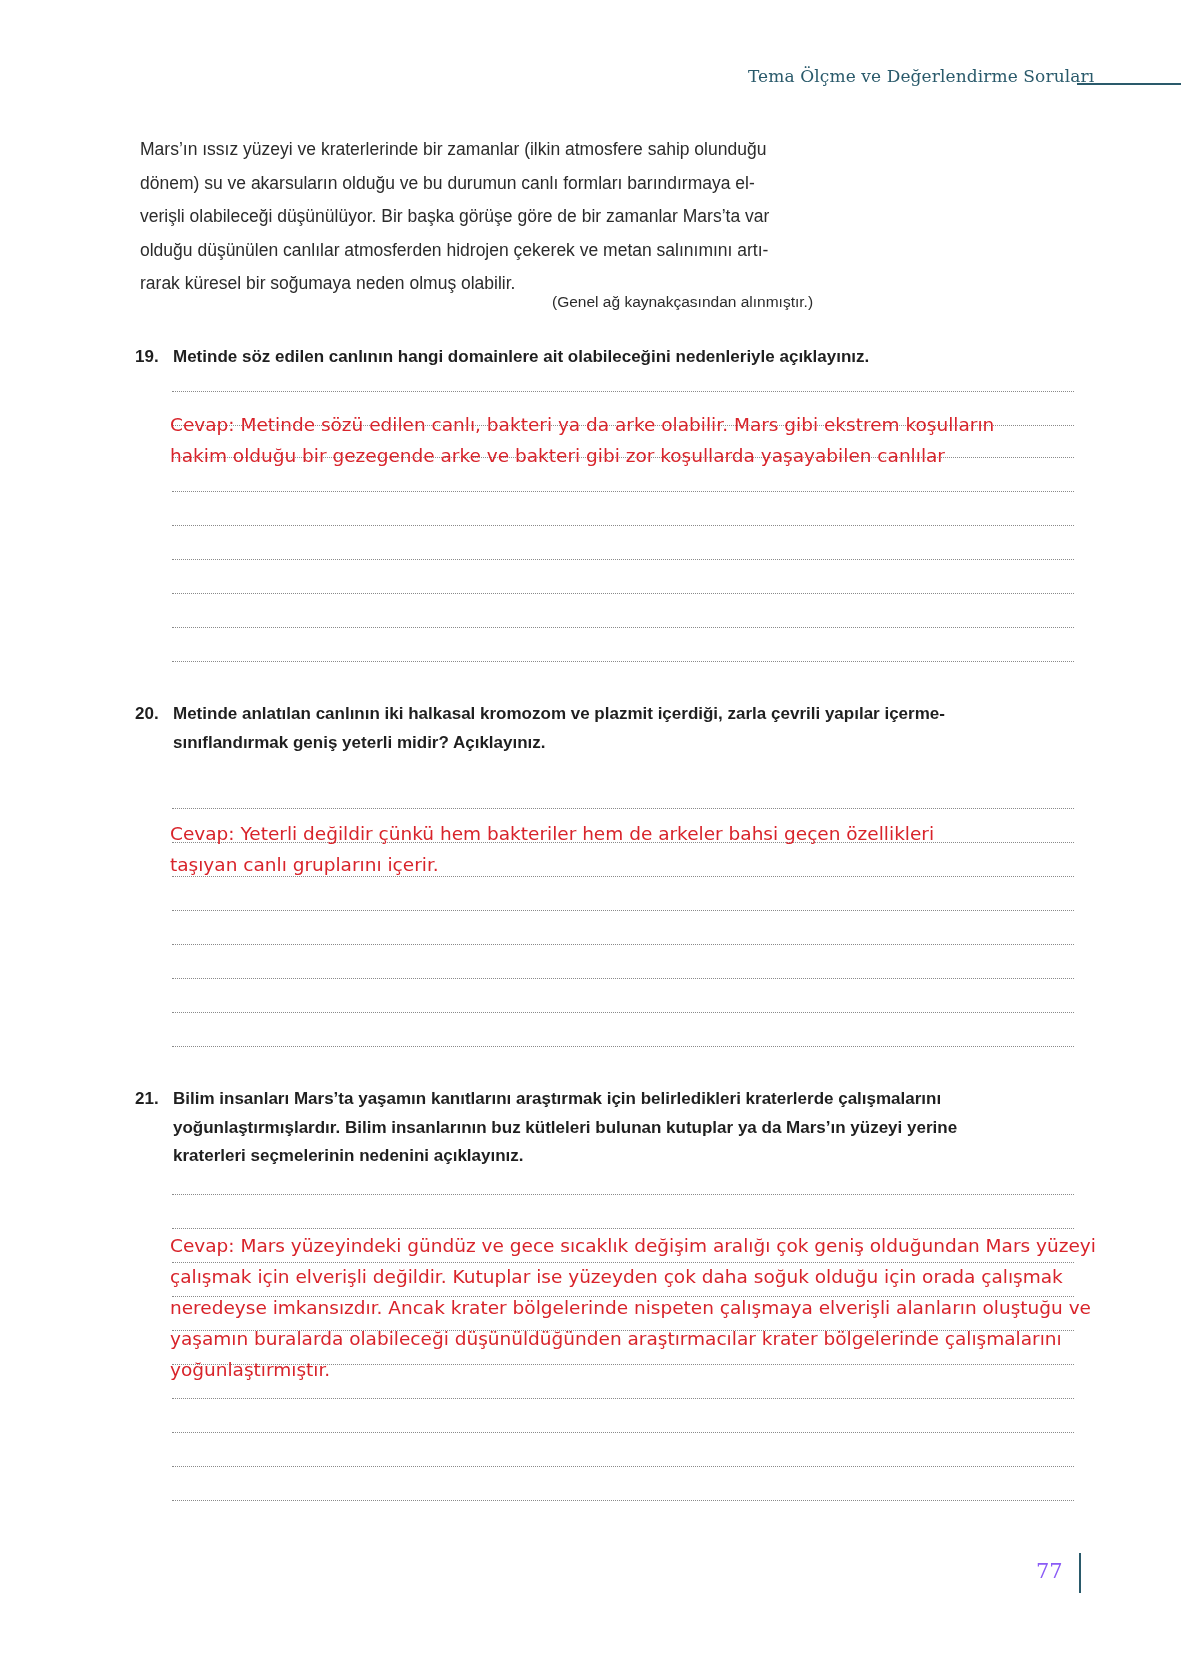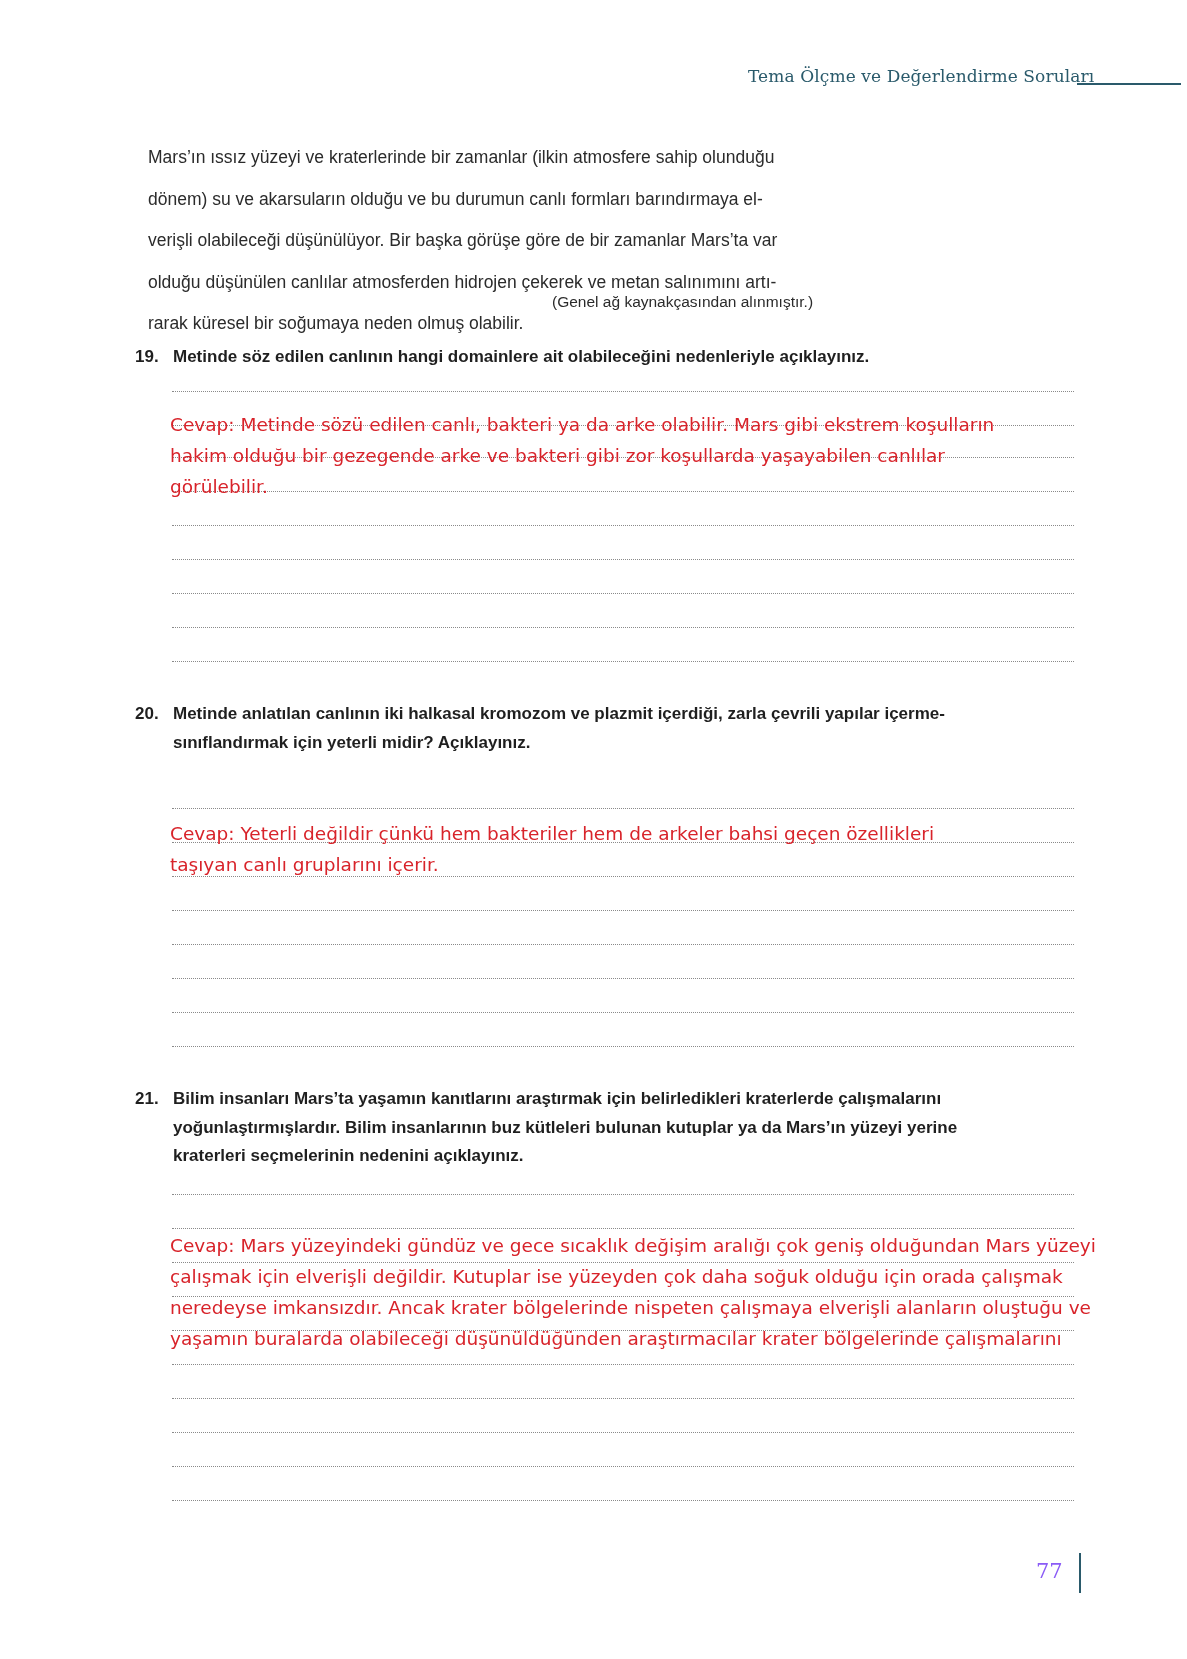--- a/index.html
+++ b/index.html
@@ -12,21 +12,21 @@
     font-size: 17px; color: #2a5a6b; white-space: nowrap; letter-spacing: 0.1px;
   }
   .header-rule {
     position: absolute; left: 1077px; top: 83px; width: 104px; height: 1.5px; background: #2a5a6b;
   }
 
   .passage {
     position: absolute; left: 135px; top: 130px; width: 710px;
     font-family: "Liberation Sans", sans-serif; font-size: 17.5px; line-height: 28.5px; color: #2b2b2b;
   }
-  .passage p { margin: 13px; white-space: nowrap; }
+  .passage p { margin: 5px; white-space: nowrap; }
   .source {
     position: absolute; left: 552px; top: 293px;
     font-family: "Liberation Sans", sans-serif; font-size: 15.5px; color: #2b2b2b; white-space: nowrap;
   }
 
   .question {
     position: absolute; left: 135px;
     font-family: "Liberation Sans", sans-serif; font-weight: bold;
     font-size: 17px; line-height: 28.5px; color: #1f1f1f;
   }
@@ -79,27 +79,26 @@
   <div class="dotline" style="top:491px;"></div>
   <div class="dotline" style="top:525px;"></div>
   <div class="dotline" style="top:559px;"></div>
   <div class="dotline" style="top:593px;"></div>
   <div class="dotline" style="top:627px;"></div>
   <div class="dotline" style="top:661px;"></div>
 
   <div class="answer" style="top:409px;">
     <p>Cevap: Metinde sözü edilen canlı, bakteri ya da arke olabilir. Mars gibi ekstrem koşulların</p>
     <p>hakim olduğu bir gezegende arke ve bakteri gibi zor koşullarda yaşayabilen canlılar</p>
-    <p>görülebilir.</p>
   </div>
 
   <div class="question" style="top:700px;">
     <span class="num">20.</span>
     <div class="qline">Metinde anlatılan canlının iki halkasal kromozom ve plazmit içerdiği, zarla çevrili yapılar içerme-</div>
-    <div class="qline">sınıflandırmak için yeterli midir? Açıklayınız.</div>
+    <div class="qline">sınıflandırmak geniş yeterli midir? Açıklayınız.</div>
   </div>
 
   <div class="dotline" style="top:808px;"></div>
   <div class="dotline" style="top:842px;"></div>
   <div class="dotline" style="top:876px;"></div>
   <div class="dotline" style="top:910px;"></div>
   <div class="dotline" style="top:944px;"></div>
   <div class="dotline" style="top:978px;"></div>
   <div class="dotline" style="top:1012px;"></div>
   <div class="dotline" style="top:1046px;"></div>
@@ -125,18 +124,19 @@
   <div class="dotline" style="top:1398px;"></div>
   <div class="dotline" style="top:1432px;"></div>
   <div class="dotline" style="top:1466px;"></div>
   <div class="dotline" style="top:1500px;"></div>
 
   <div class="answer" style="top:1230px;">
     <p>Cevap: Mars yüzeyindeki gündüz ve gece sıcaklık değişim aralığı çok geniş olduğundan Mars yüzeyi</p>
     <p>çalışmak için elverişli değildir. Kutuplar ise yüzeyden çok daha soğuk olduğu için orada çalışmak</p>
     <p>neredeyse imkansızdır. Ancak krater bölgelerinde nispeten çalışmaya elverişli alanların oluştuğu ve</p>
     <p>yaşamın buralarda olabileceği düşünüldüğünden araştırmacılar krater bölgelerinde çalışmalarını</p>
+    <p>yoğunlaştırmıştır.</p>
   </div>
 
   <div class="page-number">77</div>
   <div class="page-rule"></div>
 
 </div>
 
 </body></html>

